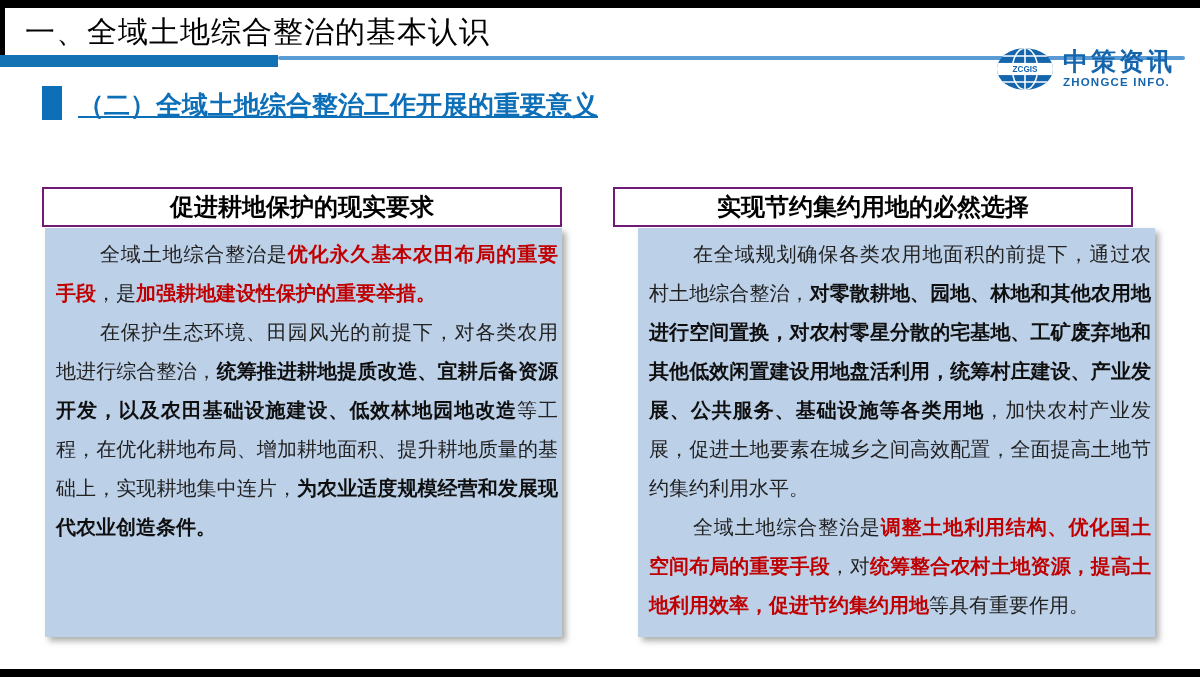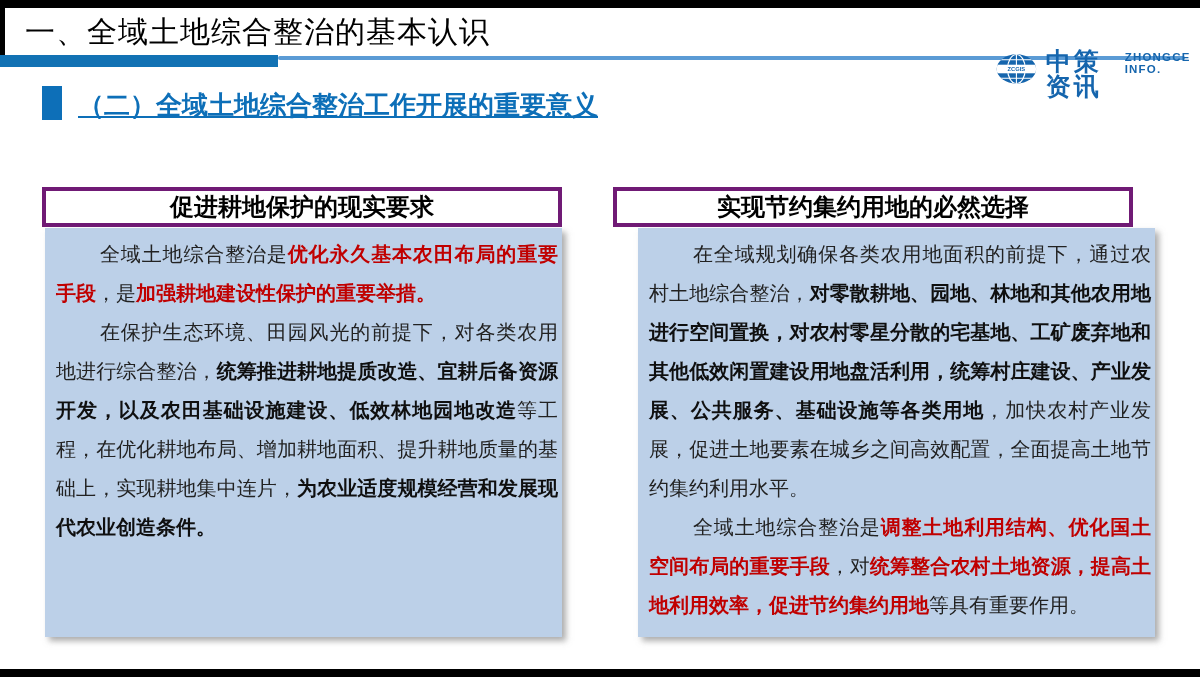--- a/index.html
+++ b/index.html
@@ -15,35 +15,35 @@
   
   .title{
     position:absolute;left:25px;top:12px;margin:0;
     font-size:30px;font-weight:400;color:#000;letter-spacing:1px;line-height:40px;
   }
   .underline-thick{position:absolute;left:0;top:55px;width:278px;height:12px;background:#1272b4;}
   .underline-thin{position:absolute;left:278px;top:56px;width:907px;height:4px;background:#5b9bd5;border-radius:2px;}
 
   
   .logo{position:absolute;left:996px;top:11px;display:flex;align-items:flex-start;gap:9px;margin-top:36px;}
-  .logo-text{display:flex;flex-direction:row;line-height:1;padding-top:2px;}
+  .logo-text{display:flex;flex-direction:column;line-height:1;padding-top:2px;}
   .logo-cn{font-size:25px;font-weight:800;color:#1565ad;letter-spacing:3px;}
   .logo-en{font-size:11.5px;font-weight:800;color:#1565ad;letter-spacing:1.2px;margin-top:3px;}
 
   
   .bullet{position:absolute;left:42px;top:86px;width:20px;height:34px;background:#0d6fb8;}
   .subtitle{
     position:absolute;left:78px;top:90px;margin:0;
     font-size:26px;font-weight:800;color:#0d6fb8;line-height:30px;text-decoration:underline;
   }
 
   
   .card-title{
     position:absolute;top:187px;width:520px;height:40px;box-sizing:border-box;
-    background:#fff;border:4px solid #701a75;
+    background:#fff;border:2px solid #701a75;
     display:flex;align-items:center;justify-content:center;
     font-size:24px;font-weight:800;color:#000;
   }
   .card-title.left{left:42px;}
   .card-title.right{left:613px;}
   .card-body{
     position:absolute;top:228px;width:517px;height:409px;box-sizing:border-box;
     background:#bcd0e8;box-shadow:4px 4px 6px rgba(105,105,105,.55);
     padding:7px 4px 0 11px;
     font-size:20px;line-height:39px;color:#222;text-align:justify;

